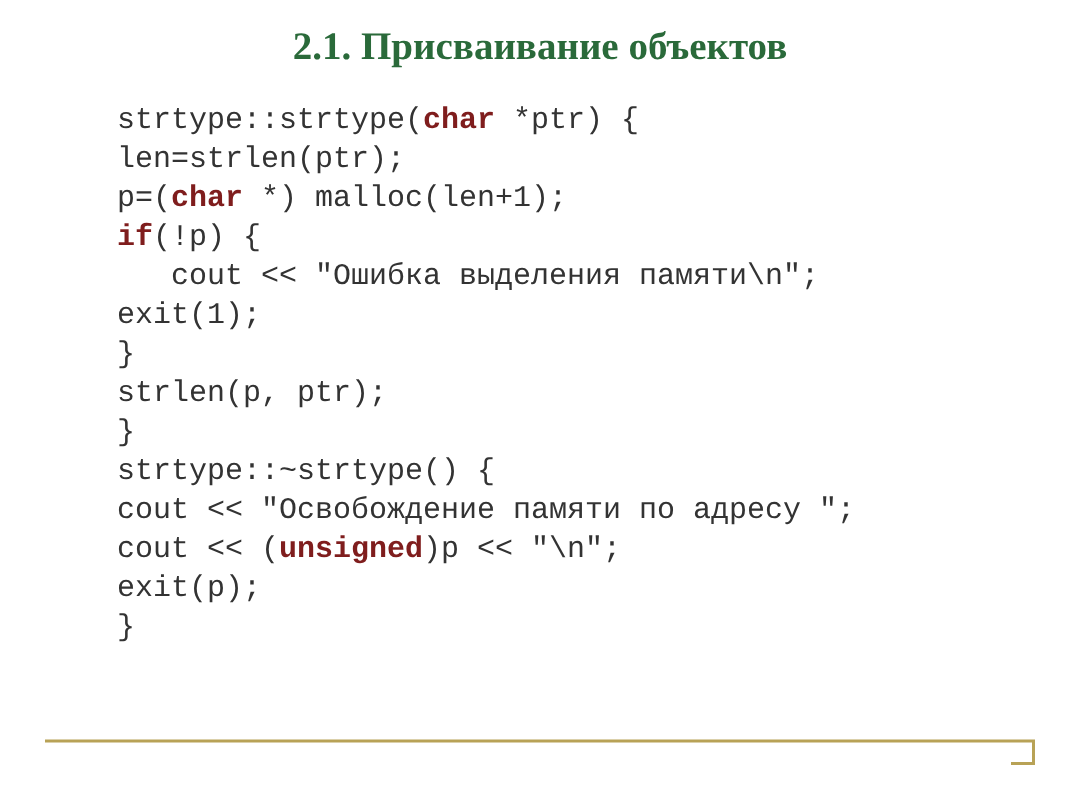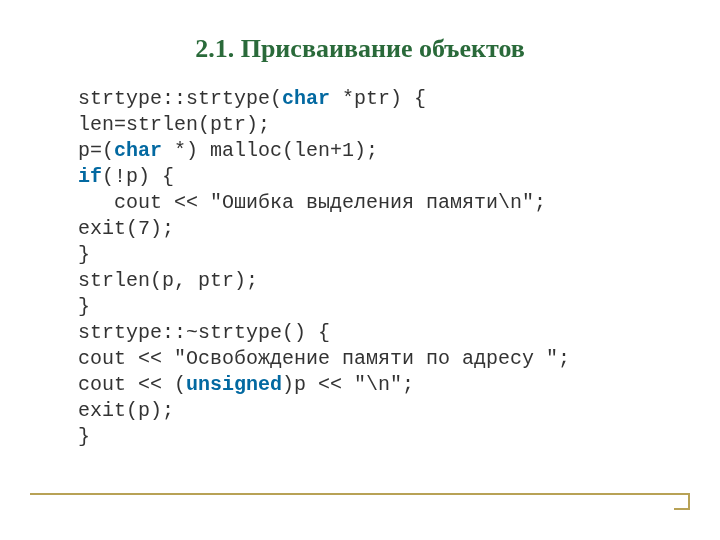--- a/index.html
+++ b/index.html
@@ -8,21 +8,21 @@
     width: 720px;
     height: 540px;
     background: #ffffff;
     font-family: "Times New Roman", serif;
     position: relative;
     box-sizing: border-box;
   }
   .slide {
     width: 720px;
     height: 540px;
-    padding: 34px 50px 40px 50px;
+    padding: 16px 50px 40px 50px;
     box-sizing: border-box;
     position: relative;
   }
   .title {
     color: #2a6a3a;
     font-size: 26px;
     font-weight: bold;
     text-align: center;
     margin: 0 0 22px 0;
     font-family: "Times New Roman", serif;
@@ -30,21 +30,21 @@
   .code {
     font-family: "Courier New", monospace;
     font-size: 20px;
     line-height: 1.3;
     color: #333333;
     white-space: pre;
     margin-left: 28px;
   }
   .kw {
     font-weight: bold;
-    color: #0369a1;
+    color: #7f1d1d;
   }
   .rule {
     position: absolute;
     left: 30px;
     right: 30px;
     bottom: 45px;
     height: 2px;
     background: #b8a256;
   }
   .corner {
@@ -61,21 +61,21 @@
 <body>
 
 <div class="slide">
   <h1 class="title">2.1. Присваивание объектов</h1>
 
   <div class="code"><span><span>strtype::strtype(</span><span class="kw">char</span><span> *ptr) {</span></span>
 <span>len=strlen(ptr);</span>
 <span><span>p=(</span><span class="kw">char</span><span> *) malloc(len+1);</span></span>
 <span><span class="kw">if</span><span>(!p) {</span></span>
 <span>   cout &lt;&lt; "Ошибка выделения памяти\n";</span>
-<span>exit(7);</span>
+<span>exit(1);</span>
 <span>}</span>
 <span>strlen(p, ptr);</span>
 <span>}</span>
 <span>strtype::~strtype() {</span>
 <span>cout &lt;&lt; "Освобождение памяти по адресу ";</span>
 <span><span>cout &lt;&lt; (</span><span class="kw">unsigned</span><span>)p &lt;&lt; "\n";</span></span>
 <span>exit(p);</span>
 <span>}</span></div>
 
   <div class="rule"></div>

